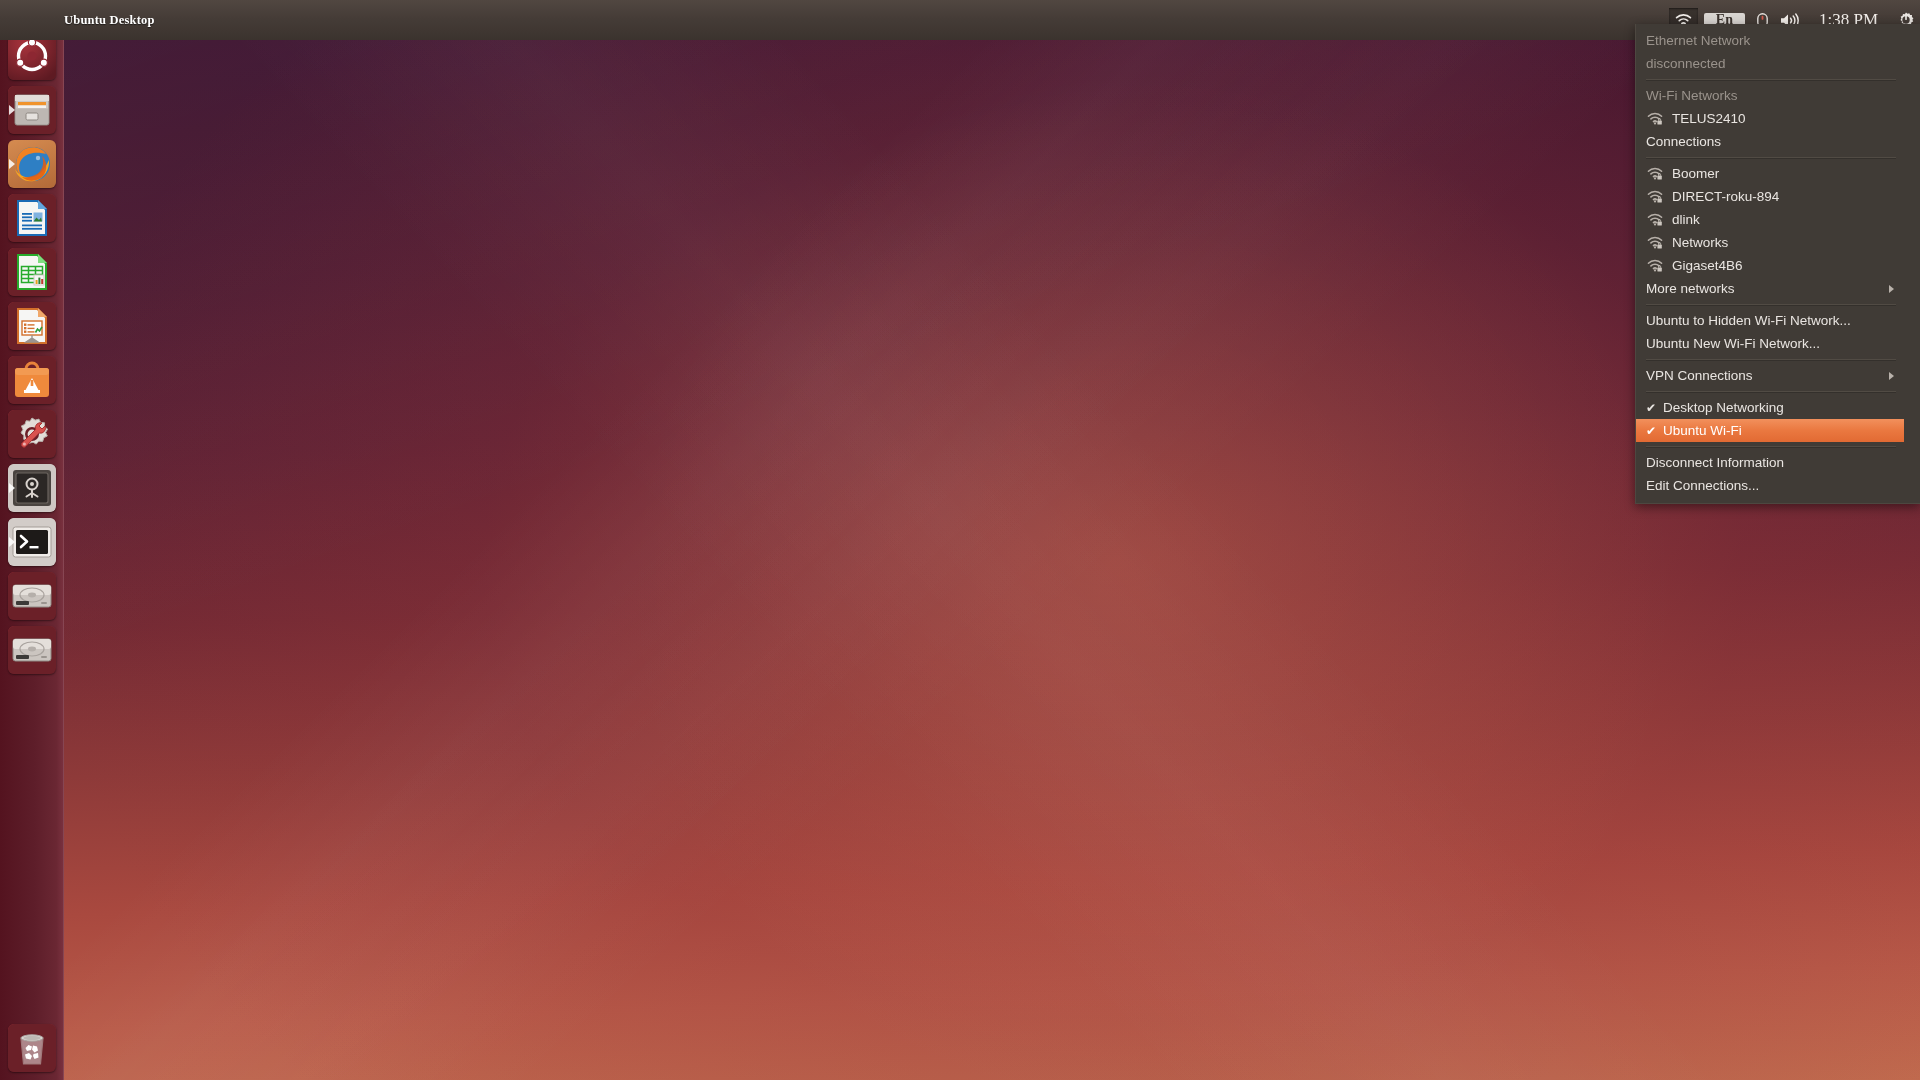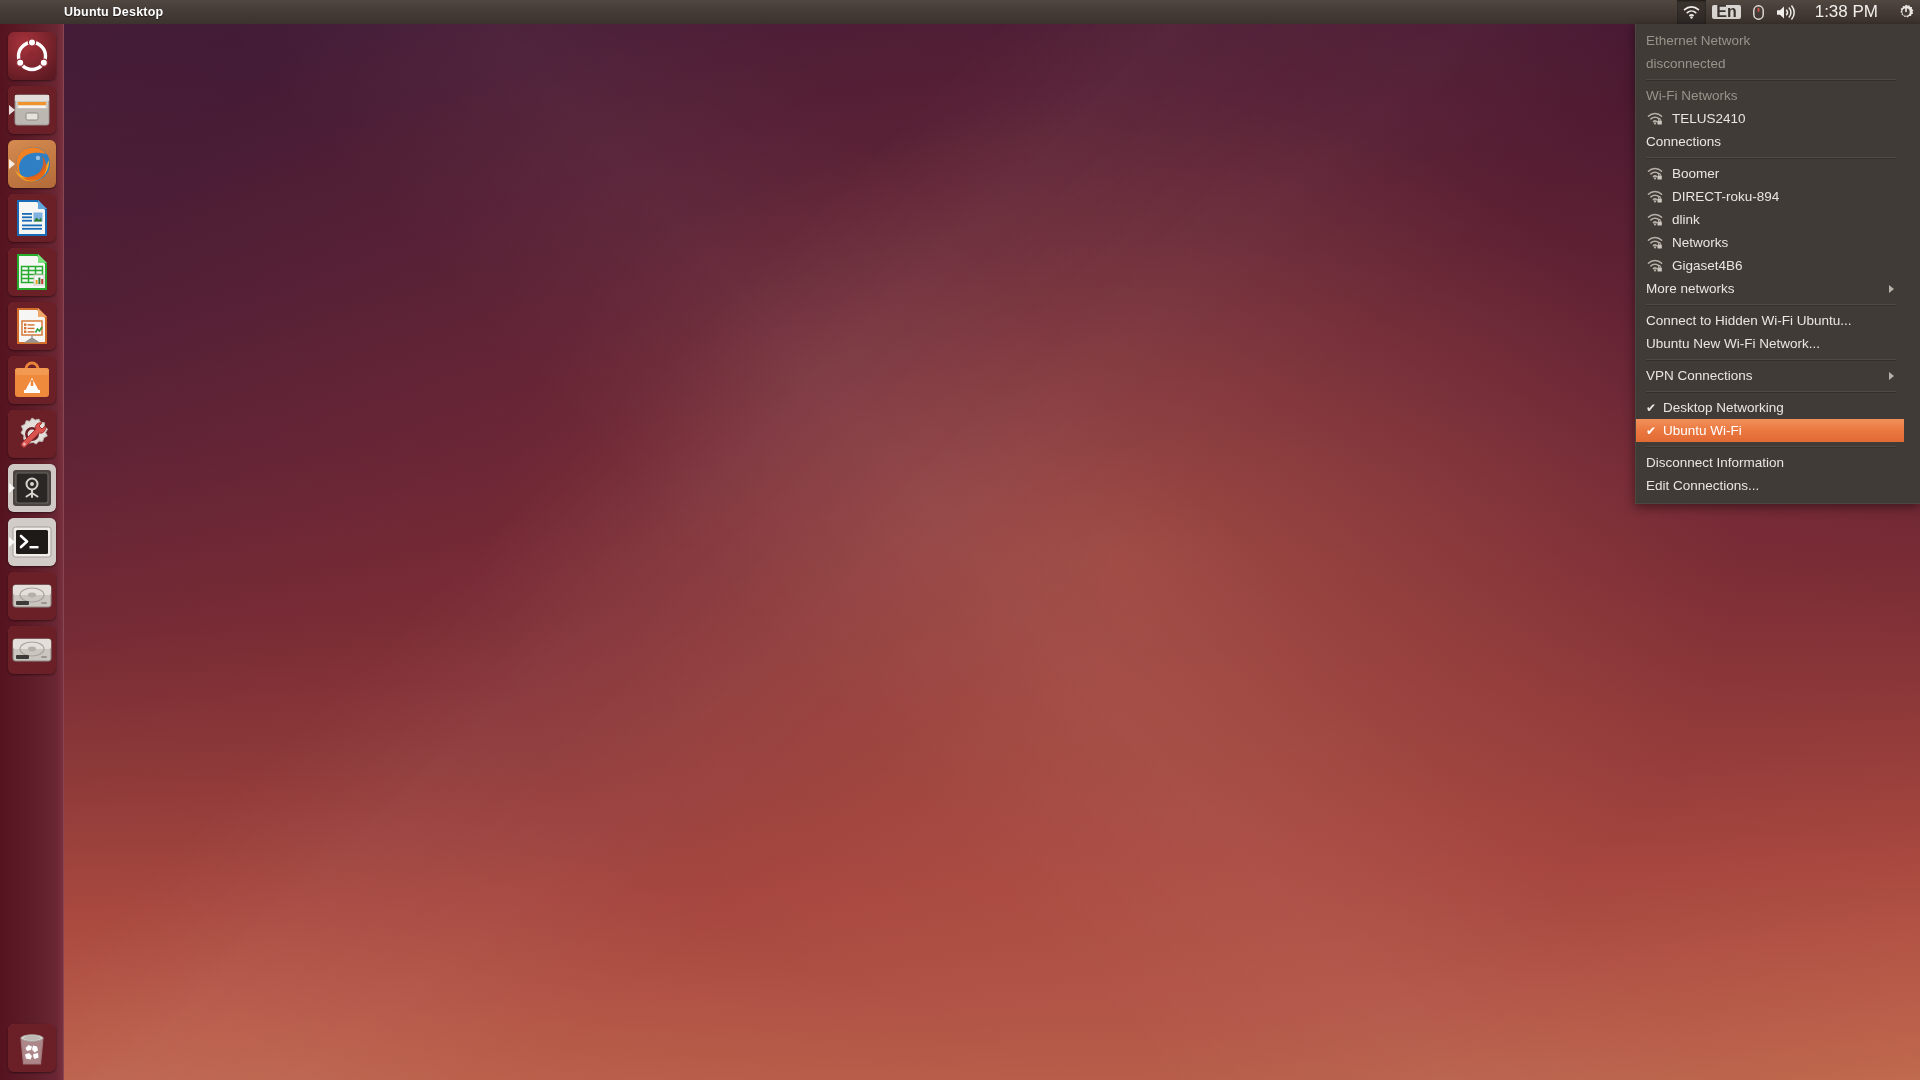--- a/index.html
+++ b/index.html
@@ -45,43 +45,44 @@
       rgba(255,255,255,0) 60%);
   }
   #wp-streak-d {
     left:0; top:0; width:1920px; height:1080px;
     background:radial-gradient(circle 900px at 60% 55%,
       rgba(255,200,170,0.05) 0%, rgba(255,255,255,0) 60%);
   }
 
   
   #top-panel {
-    position:absolute; left:0; top:0; width:1920px; height:24px;
+    position:absolute; left:0; top:0; width:1920px; height:40px;
     background:linear-gradient(180deg,#514741 0%,#453c37 45%,#3b332e 100%);
     display:flex; align-items:center;
     z-index:40;
+    font-family:Liberation Serif, serif;
   }
   #panel-title {
     color:#ffffff; font-size:12.5px; font-weight:bold;
     margin-left:64px; letter-spacing:.2px;
     text-shadow:0 1px 1px rgba(0,0,0,.55);
   }
   #panel-right { margin-left:auto; display:flex; align-items:center; height:24px; }
   .panel-item {
     height:24px; display:flex; align-items:center; justify-content:center;
     padding:0 6px; color:#e8e4e0;
   }
   .panel-item.active {
     background:linear-gradient(180deg,#3a332e 0%,#2f2926 100%);
     box-shadow:inset 0 1px 2px rgba(0,0,0,.5);
   }
   #kbd-indicator {
-    font-size:16px; font-weight:bold; color:#3b332e;
+    font-size:14px; font-weight:bold; color:#3b332e;
     background:#d8d4d0; border-radius:2px;
-    padding:1px 4px; line-height:12px;
+    padding:1px 12px; line-height:12px;
   }
   #clock { font-size:17px; color:#f2 efe; color:#f2eeea; padding:0 8px; }
 
   
   #launcher {
     position:absolute; left:0; top:24px; width:64px; height:1056px;
     background:linear-gradient(90deg,#54131f 0%,#5e1e2a 55%,#6a2733 88%,#7b3240 100%);
     box-shadow:inset -1px 0 0 rgba(255,255,255,.10);
     z-index:30;
   }
@@ -515,21 +516,21 @@
   </div>
 
   <div class="menu-row">
     <span class="menu-text">More networks</span>
     <span class="submenu-arrow"></span>
   </div>
 
   <div class="menu-sep"></div>
 
   <div class="menu-row">
-    <span class="menu-text">Connect to Hidden Wi-Fi Ubuntu...</span>
+    <span class="menu-text">Ubuntu to Hidden Wi-Fi Network...</span>
   </div>
   <div class="menu-row">
     <span class="menu-text">Ubuntu New Wi-Fi Network...</span>
   </div>
 
   <div class="menu-sep"></div>
 
   <div class="menu-row">
     <span class="menu-text">VPN Connections</span>
     <span class="submenu-arrow"></span>

